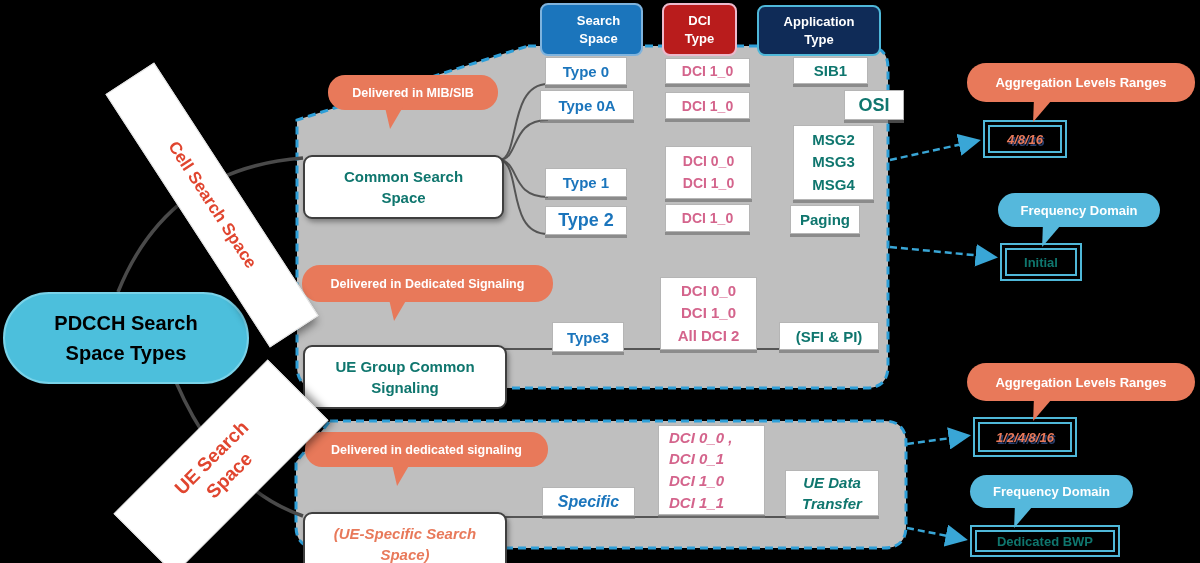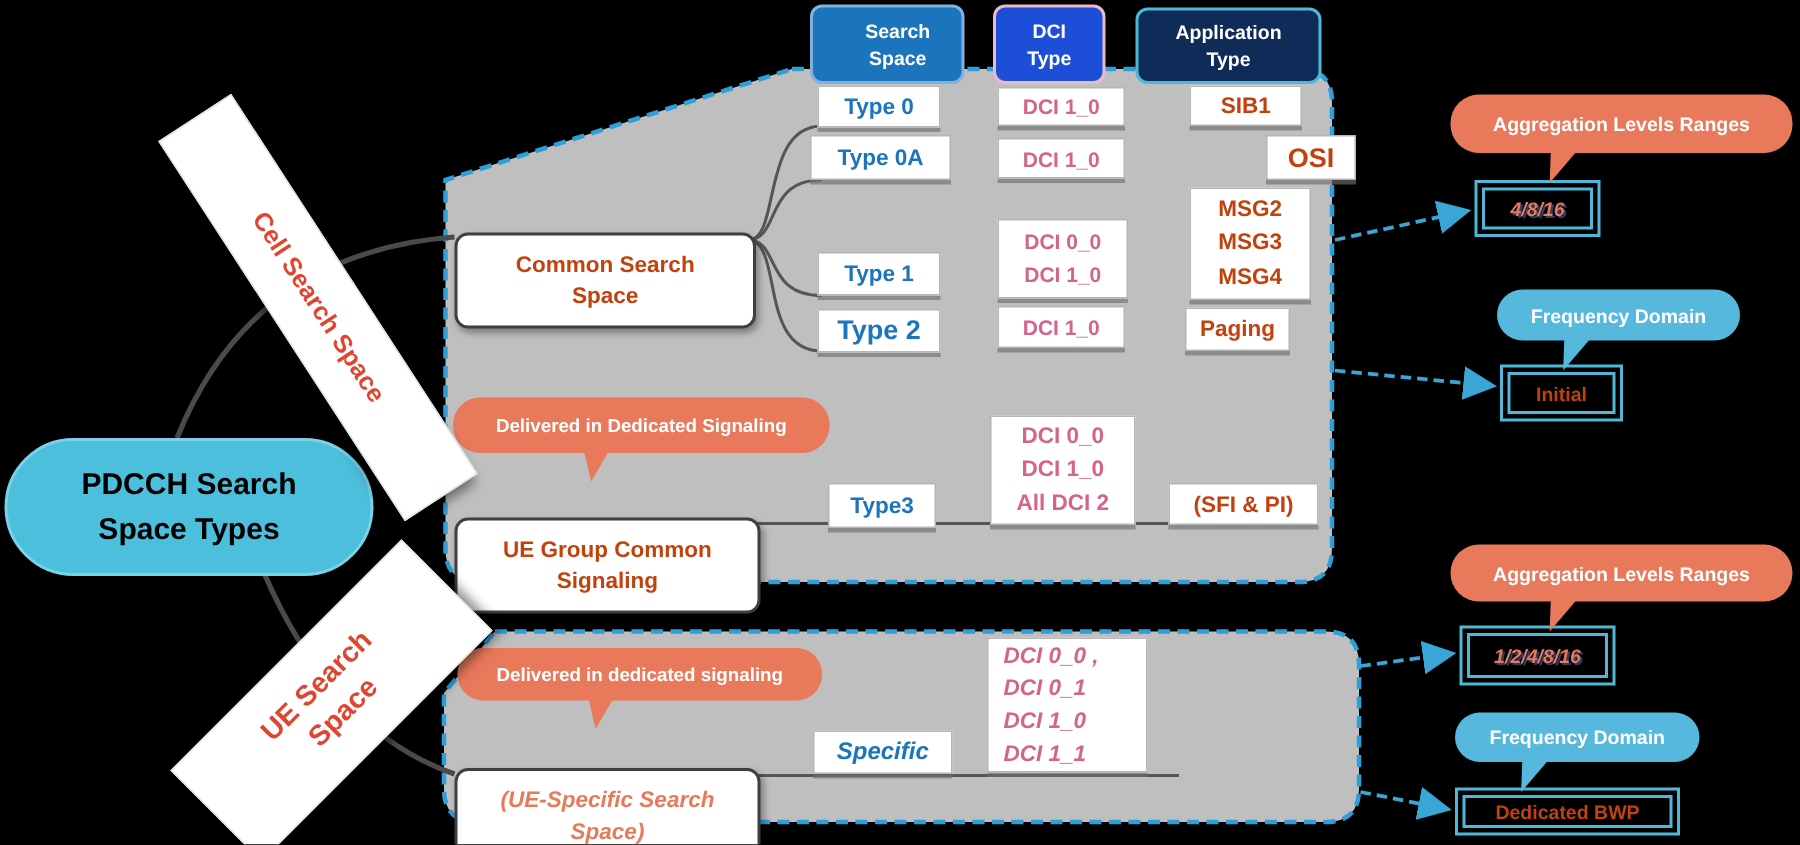--- a/index.html
+++ b/index.html
@@ -5,26 +5,26 @@
   html,body{margin:0;padding:0;background:#000;}
   #canvas{position:relative;width:1200px;height:563px;background:#000;overflow:hidden;
           font-family:"Liberation Sans",sans-serif;font-weight:bold;}
   .abs{position:absolute;}
   .pre{white-space:pre-line;}
   svg{position:absolute;left:0;top:0;}
   
   .hdr{display:flex;align-items:center;justify-content:center;text-align:center;
        color:#fff;font-size:13px;line-height:1.35;border-radius:8px;z-index:3;}
   .hdr-blue{background:#1B75BC;border:2px solid #7fb3dd;padding-left:14px;}
-  .hdr-pink{background:#1d4ed8;border:2px solid #ecb9cc;}
+  .hdr-pink{background:#b91c1c;border:2px solid #ecb9cc;}
   .hdr-navy{background:#0F2B57;border:2px solid #4FB8D9;}
   
   .wbox{background:#fff;border:1px solid #b5b5b5;box-shadow:0 3px 0 rgba(110,110,110,.65);
         display:flex;align-items:center;justify-content:center;text-align:center;z-index:3;}
-  .blue{color:#1B75BC;} .pink{color:#D4648C;} .navy{color:#c2410c;} .orangetx{color:#E8795A;font-style:italic;}
+  .blue{color:#1B75BC;} .pink{color:#D4648C;} .navy{color:#0f766e;} .orangetx{color:#E8795A;font-style:italic;}
   .ital{font-style:italic;}
   
   .node{background:#fff;border:2px solid #3f3f3f;border-radius:9px;
         box-shadow:2px 3px 5px rgba(0,0,0,.35);display:flex;align-items:center;
         justify-content:center;text-align:center;font-size:15px;line-height:1.4;z-index:3;margin-top:27px;}
   
   .callout{display:flex;align-items:center;justify-content:center;text-align:center;
            color:#fff;z-index:4;}
   .co-orange{background:#E8795A;}
   .co-teal{background:#55B8DC;}
@@ -98,20 +98,24 @@
 DCI 1_0</div>
   <div class="abs wbox navy pre" style="left:793px;top:125px;width:79px;height:73px;font-size:15px;line-height:1.5;">MSG2
 MSG3
 MSG4</div>
   <div class="abs wbox blue" style="left:545px;top:168px;width:80px;height:27px;font-size:15px;">Type 1</div>
 
   <div class="abs wbox blue" style="left:545px;top:206px;width:80px;height:27px;font-size:18px;">Type 2</div>
   <div class="abs wbox pink" style="left:665px;top:204px;width:83px;height:26px;font-size:14px;">DCI 1_0</div>
   <div class="abs wbox navy" style="left:790px;top:205px;width:68px;height:27px;font-size:15px;">Paging</div>
 
+  <div class="abs callout co-orange" style="left:328px;top:75px;width:170px;height:35px;border-radius:17px;font-size:12.5px;">
+    <span>Delivered in MIB/SIB</span>
+    <span class="tail tail-orange" style="left:55px;bottom:-19px;transform:skewX(-10deg);"></span>
+  </div>
   <div class="abs node navy pre" style="left:303px;top:128px;width:197px;height:60px;">Common Search
 Space</div>
 
   <div class="abs callout co-orange" style="left:302px;top:265px;width:251px;height:37px;border-radius:18px;font-size:12.5px;">
     <span>Delivered in Dedicated Signaling</span>
     <span class="tail tail-orange" style="left:85px;bottom:-19px;transform:skewX(-10deg);"></span>
   </div>
   <div class="abs node navy pre" style="left:303px;top:318px;width:200px;height:60px;">UE  Group Common
 Signaling</div>
   <div class="abs wbox blue" style="left:552px;top:322px;width:70px;height:28px;font-size:15px;">Type3</div>
@@ -124,20 +128,22 @@
     <span>Delivered in dedicated signaling</span>
     <span class="tail tail-orange" style="left:85px;bottom:-19px;transform:skewX(-10deg);"></span>
   </div>
   <div class="abs node orangetx pre" style="left:303px;top:485px;width:200px;height:60px;">(UE-Specific Search
 Space)</div>
   <div class="abs wbox blue ital" style="left:542px;top:487px;width:91px;height:27px;font-size:16px;">Specific</div>
   <div class="abs wbox pink ital pre" style="left:658px;top:425px;width:95px;height:88px;font-size:15px;line-height:1.45;justify-content:flex-start;padding-left:10px;text-align:left;">DCI 0_0 ,
 DCI 0_1
 DCI 1_0
 DCI 1_1</div>
+  <div class="abs wbox navy ital pre" style="left:785px;top:470px;width:92px;height:44px;font-size:15px;line-height:1.4;">UE Data
+Transfer</div>
 
   <div class="abs callout co-orange" style="left:967px;top:63px;width:228px;height:39px;border-radius:19px;font-size:13px;">
     <span>Aggregation Levels Ranges</span>
     <span class="tail tail-orange" style="left:62px;bottom:-20px;transform:skewX(-24deg);"></span>
   </div>
   <div class="abs tealbox orangetx shadow-navy" style="left:983px;top:120px;width:80px;height:34px;">4/8/16</div>
 
   <div class="abs callout co-teal" style="left:998px;top:193px;width:162px;height:34px;border-radius:17px;font-size:13px;">
     <span>Frequency Domain</span>
     <span class="tail tail-teal" style="left:40px;bottom:-20px;transform:skewX(-24deg);"></span>

